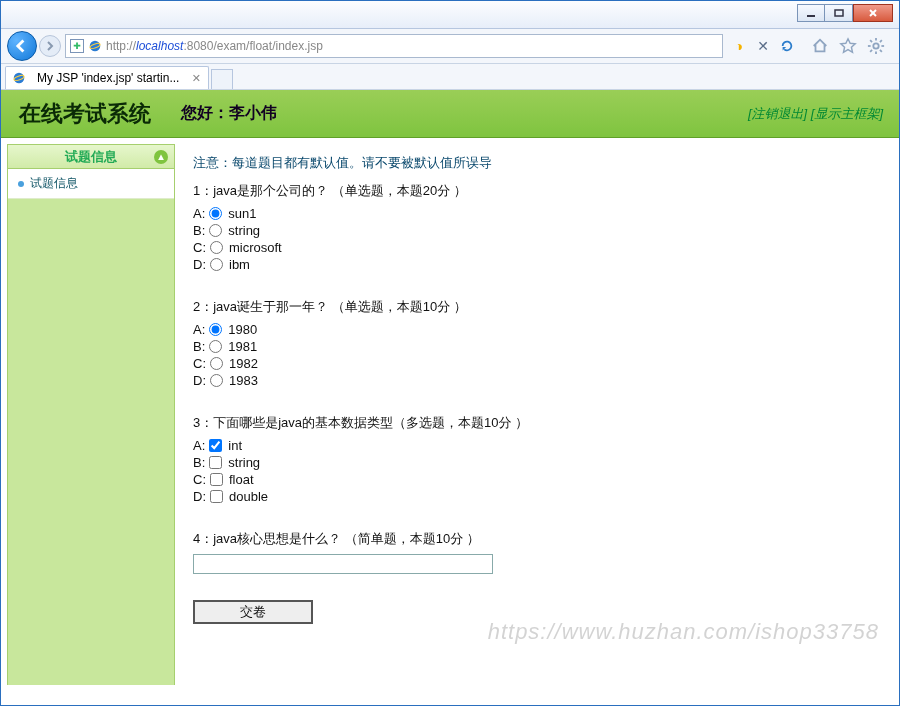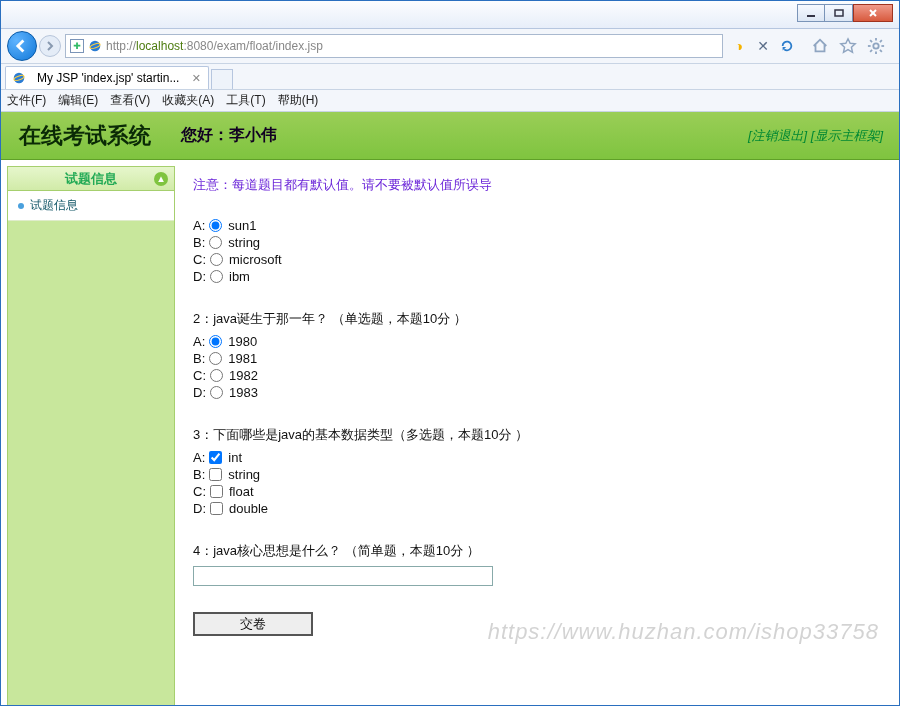--- a/index.html
+++ b/index.html
@@ -15,21 +15,21 @@
   .win-btn svg { width:10px; height:10px; }
 
   
   .addr-row { height:35px; background:#f3f6fb; border-bottom:1px solid #c8d4e4; display:flex; align-items:center; padding:0 6px; gap:4px; }
   .nav-back { width:30px; height:30px; border-radius:50%; background:radial-gradient(circle at 30% 30%,#60b4ff,#1178d8); color:#fff; display:flex; align-items:center; justify-content:center; font-size:16px; border:1px solid #0a5aa8; }
   .nav-fwd  { width:22px; height:22px; border-radius:50%; background:#e4ecf7; color:#8899b0; display:flex; align-items:center; justify-content:center; border:1px solid #b7c5da; font-size:12px; margin-left:-2px;}
   .url-box { flex:1; height:24px; border:1px solid #a9b9cf; background:#fff; display:flex; align-items:center; padding:0 4px; font-size:12px; color:#333; gap:4px; }
   .url-box .shield { width:14px; height:14px; display:flex; align-items:center; justify-content:center; border:1px solid #7a94b8; font-size:9px; color:#3b6; }
   .url-box .ie-icon { width:14px; height:14px; }
   .url-box .url-text { color:#888; }
-  .url-box .url-text .host { color:#4d7c0f; }
+  .url-box .url-text .host { color:#1d4ed8;font-style:italic; }
   .end-icons { display:flex; align-items:center; gap:8px; padding:0 4px; }
   .end-icons span { width:16px; height:16px; display:flex; align-items:center; justify-content:center; color:#4a6; font-size:14px; }
   .ie-tools { display:flex; align-items:center; gap:10px; padding:0 8px; color:#8fa5c1; }
 
   
   .tab-row { height:26px; background:#f3f6fb; border-bottom:1px solid #c8d4e4; display:flex; align-items:flex-end; padding-left:4px; }
   .tab { height:23px; border:1px solid #b6c6df; border-bottom:none; background:#fff; display:flex; align-items:center; padding:0 6px; font-size:12px; gap:11px; min-width:170px; border-radius:2px 2px 0 0; }
   .tab .fav { width:14px; height:14px; }
   .tab .tab-close { width:12px; height:12px; color:#888; font-size:11px; text-align:center; line-height:12px; }
   .tab-new { width:22px; height:20px; border:1px solid #b6c6df; border-bottom:none; background:#eef3fa; margin-left:2px; }
@@ -46,21 +46,21 @@
   .rt-links a { color:#083; text-decoration:none;font-style:italic; }
 
   .body-row { display:flex; min-height:100%; }
   .sidebar { width:168px; min-height:540px; background:#c8e79c; border:1px solid #a6cf6e; margin:6px 0 6px 6px; }
   .side-hdr { background:linear-gradient(#e6f6cc,#d1eba8); height:24px; display:flex; align-items:center; justify-content:center; font-size:13px; color:#2a5; border-bottom:1px solid #a6cf6e; position:relative; font-weight:bold;}
   .side-hdr .arrow { position:absolute; right:6px; width:14px; height:14px; border-radius:50%; background:#7fc43f; color:#fff; font-size:10px; display:flex; align-items:center; justify-content:center; }
   .side-item { background:#fff; padding:6px 10px; font-size:12px; color:#156; border-bottom:1px solid #dfeccb; display:flex; align-items:center; gap:6px;}
   .side-item::before { content:""; width:6px; height:6px; border-radius:50%; background:#4aa0dd; }
 
   .main { flex:1; padding:10px 18px 18px 18px; font-size:13px; color:#111; }
-  .warn { color:#6d28d9; font-size:13px; margin:6px 0 24px; }
+  .warn { color:#0c4a6e; font-size:13px; margin:6px 0 10px; }
   .q { margin-bottom:26px; }
   .q-title { margin-bottom:6px; }
   .opt { display:flex; align-items:center; gap:4px; margin:2px 0; font-size:13px;}
   .opt input { margin:0 2px 0 0; }
   .short-ans { width:300px; height:20px; border:1px solid #8aa; background:#fff; }
   .submit-btn { width:120px; height:24px; border:2px solid #555; background:#eee; font-size:13px; display:flex; align-items:center; justify-content:center; margin-top:20px;}
 
   .watermark { position:absolute; right:20px; bottom:60px; font-size:22px; color:rgba(80,80,80,.25); font-style:italic; letter-spacing:1px; pointer-events:none;text-align:right; }
 
   svg { display:block; }
@@ -156,28 +156,20 @@
       <svg class="fav" viewBox="0 0 16 16">
           <circle cx="8" cy="8" r="6" fill="#2b7cd3"></circle>
           <ellipse cx="8" cy="8" rx="6" ry="2.2" fill="none" stroke="#ffcf3d" stroke-width="1.3" transform="rotate(-20 8 8)"></ellipse>
         </svg>
       <span>My JSP 'index.jsp' startin...</span>
       <span class="tab-close">✕</span>
     </div>
     <div class="tab-new"></div>
   </div>
 
-  <div class="menubar">
-    <span>文件(F)</span>
-    <span>编辑(E)</span>
-    <span>查看(V)</span>
-    <span>收藏夹(A)</span>
-    <span>工具(T)</span>
-    <span>帮助(H)</span>
-  </div>
 
   <div class="page">
     <div class="app-header">
       <span class="app-title">在线考试系统</span>
       <span class="greet">
         <span>您好：</span><span>李小伟</span>
       </span>
       <span class="rt-links">
         <a>[注销退出]</a>
         <a>[显示主框架]</a>
@@ -192,20 +184,21 @@
         </div>
         <div class="side-item">
           <span>试题信息</span>
         </div>
       </div>
 
       <div class="main">
         <div class="warn">注意：每道题目都有默认值。请不要被默认值所误导</div>
         <div id="questions">
             <div class="q">
+              <div class="q-title">1：java是那个公司的？ （单选题，本题20分 ）</div>
               <div class="opt">
                 <span>A:</span>
                 <input type="radio" name="q0" checked="" style="">
                 <span> sun1</span>
               </div>
               <div class="opt">
                 <span>B:</span>
                 <input type="radio" name="q0" style="">
                 <span> string</span>
               </div>

